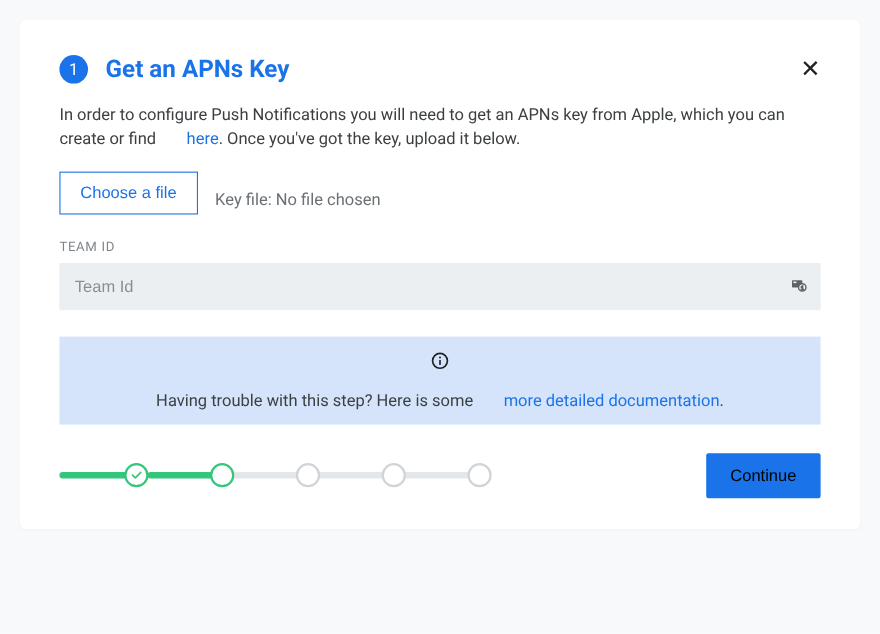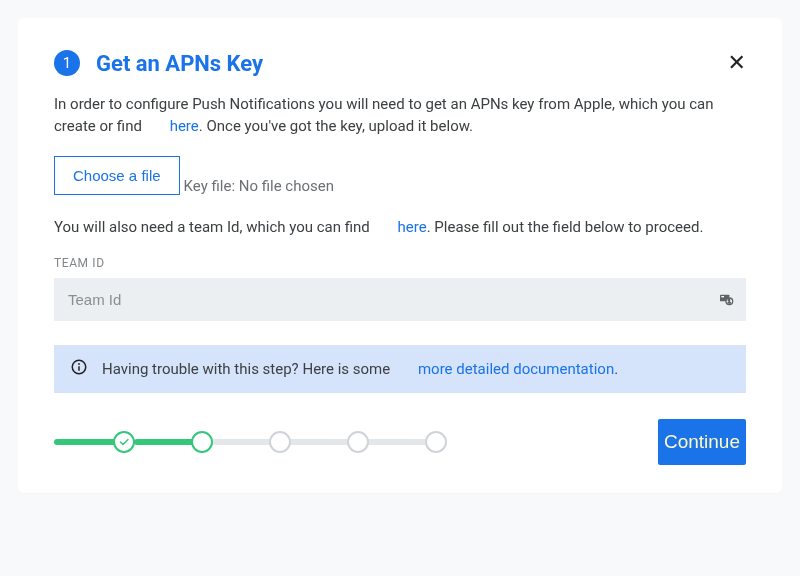--- a/index.html
+++ b/index.html
@@ -16,57 +16,57 @@
   .step-badge {
     width: 26px; height: 26px; border-radius: 50%;
     background: #1a73e8; color: #fff; font-size: 15px;
     display: flex; align-items: center; justify-content: center;
     margin-right: 16px; flex-shrink: 0;
   }
   .title { font-size: 22px; color: #1a73e8; font-weight: 700; flex: 1; }
   .close-btn { font-size: 22px; color: #222; cursor: pointer; background: none; border: none; line-height: 1; }
   .desc { font-size: 15px; color: #3c4043; line-height: 1.45; margin-bottom: 18px; }
   .desc a, .link { color: #1a73e8; text-decoration: none; cursor: pointer; padding-left: 24px; }
-  .file-row { display: flex; align-items: flex-end; gap: 4px; margin-bottom: 22px; }
+  .file-row { display: flex; align-items: center; gap: 16px; margin-bottom: 22px; }
   .choose-btn {
     border: 1px solid #1a73e8; color: #1a73e8; background: #fff;
     padding: 10px 18px; font-size: 15px; cursor: pointer;
   }
   .file-status { color: #6b7075; font-size: 15px; margin-top: 11px; }
   .field-label { font-size: 12px; letter-spacing: 0.6px; color: #80868b; margin-bottom: 8px; }
   .input-wrap { position: relative; margin-bottom: 24px; }
   .text-input {
     width: 100%; background: #eceff1; border: none; padding: 13px 40px 13px 14px;
     font-size: 15px; color: #5f6368;
   }
   .text-input::placeholder { color: #888f94; }
   .input-icon {
     position: absolute; right: 12px; top: 50%; transform: translateY(-50%);
     color: #5f6368;
   }
   .info-bar {
     background: #d6e4fb; padding: 13px 16px; display: flex; align-items: center;
-    gap: 14px; font-size: 15px; color: #3c4043; margin-bottom: 26px;
+    gap: 14px; font-size: 15px; color: #3c4043; margin-bottom: 26px; flex-direction: column;
   }
   .info-bar .link { color: #1a73e8; }
   .footer-row { display: flex; align-items: center; justify-content: space-between; }
   .progress { display: flex; align-items: center; position: relative; height: 28px; }
   .seg { height: 6px; }
   .seg.filled { background: #34c77b; border-radius: 3px 0 0 3px;}
   .seg.empty { background: #e4e7ea; }
   .node {
     width: 22px; height: 22px; border-radius: 50%; background: #fff;
     border: 2px solid #d0d4d8; display: flex; align-items: center; justify-content: center;
     margin: 0 -1px; z-index: 1; flex-shrink: 0;
   }
   .node.done { border-color: #34c77b; }
   .node.current { border-color: #34c77b; }
   .continue-btn {
-    background: #1a73e8; color: #fef9c3; border: none; padding: 12px 6px;
-    font-size: 19px; cursor: pointer; border-radius: 2px;
+    background: #1a73e8; color: #000000; border: none; padding: 12px 22px;
+    font-size: 15px; cursor: pointer; border-radius: 2px;
   }
 </style>
 </head>
 <body>
 
 <div class="card">
 
   <div class="header-row">
     <div class="step-badge">1</div>
     <div class="title">Get an APNs Key</div>
@@ -79,23 +79,20 @@
     <span>In order to configure Push Notifications you will need to get an APNs key from Apple, which you can create or find </span><a class="link">here</a><span>. Once you've got the key, upload it below.</span>
   </p>
 
   <div class="file-row">
     <button class="choose-btn">Choose a file</button>
     <span class="file-status">
       <span>Key file: </span><span>No file chosen</span>
     </span>
   </div>
 
-  <p class="desc">
-    <span>You will also need a team Id, which you can find </span><a class="link">here</a><span>. Please fill out the field below to proceed.</span>
-  </p>
 
   <div class="field-label">TEAM ID</div>
   <div class="input-wrap">
     <input class="text-input" type="text" placeholder="Team Id" style="">
     <span class="input-icon">
       <svg width="16" height="16" viewBox="0 0 24 24" fill="none" stroke="#5f6368" stroke-width="2">
         <rect x="3" y="7" width="14" height="10" rx="1" fill="#5f6368" stroke="none"></rect>
         <rect x="5" y="9" width="4" height="2" fill="#fff" stroke="none"></rect>
         <circle cx="17" cy="17" r="5" fill="#fff" stroke="#5f6368"></circle>
         <text x="17" y="20" font-size="8" text-anchor="middle" fill="#5f6368" font-family="Arial">1</text>

